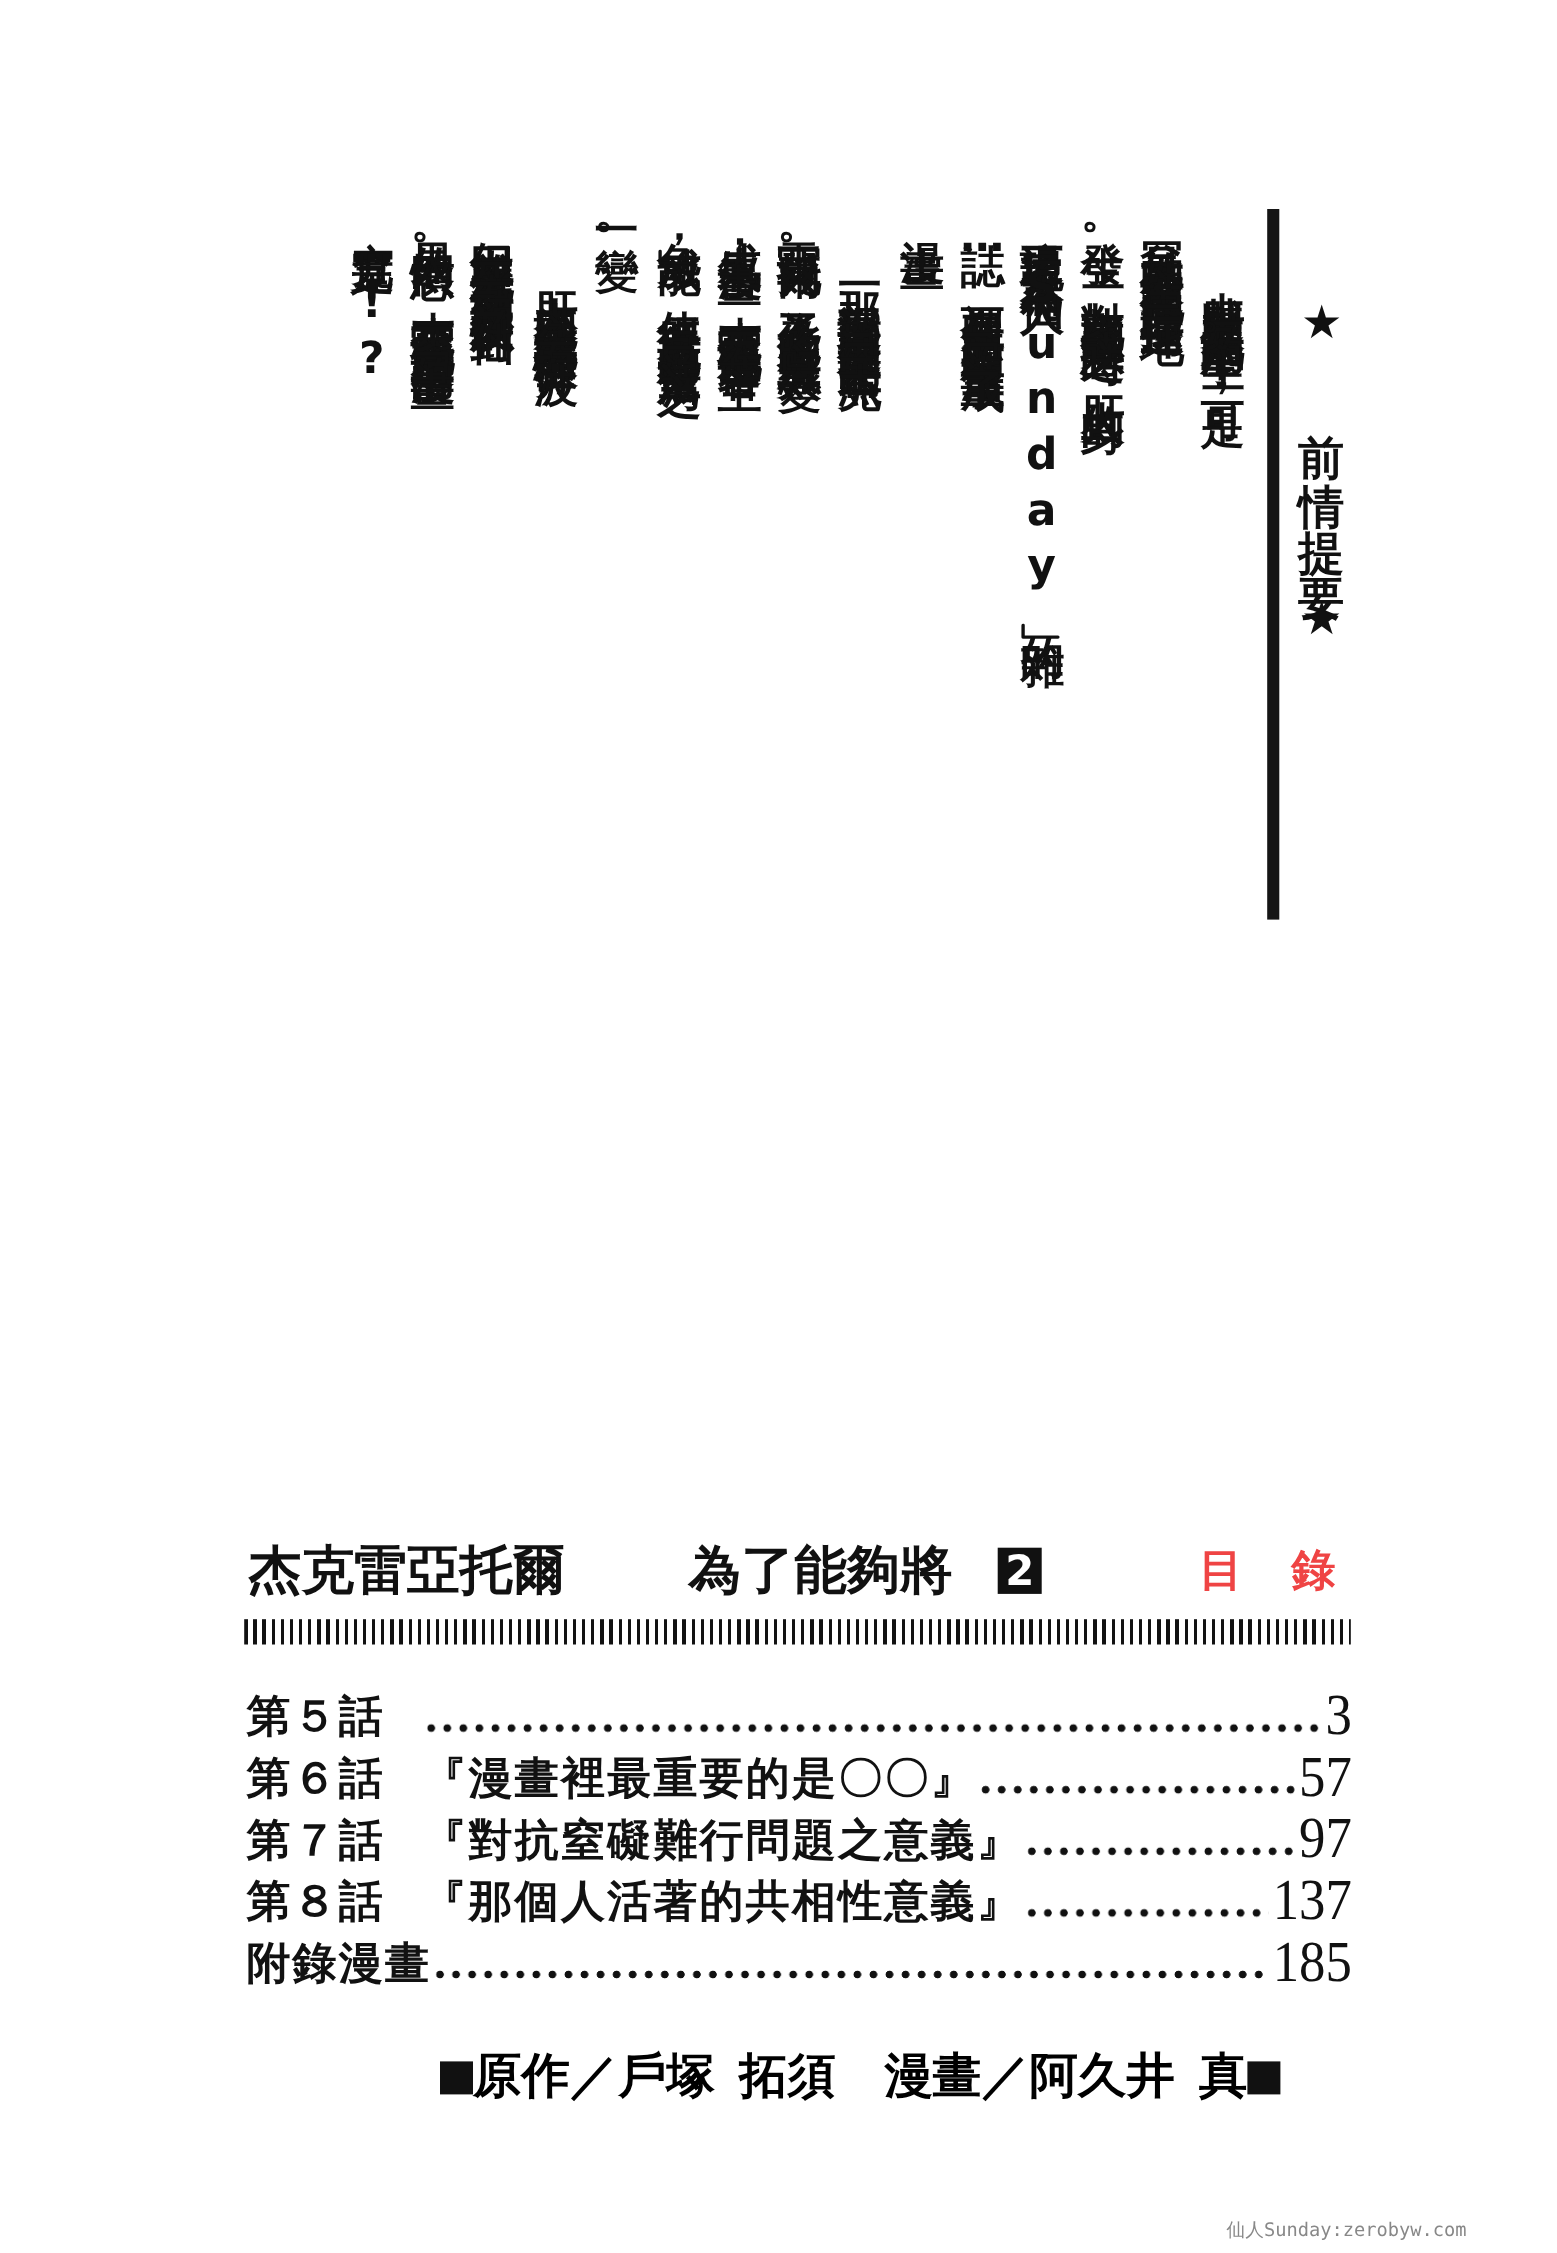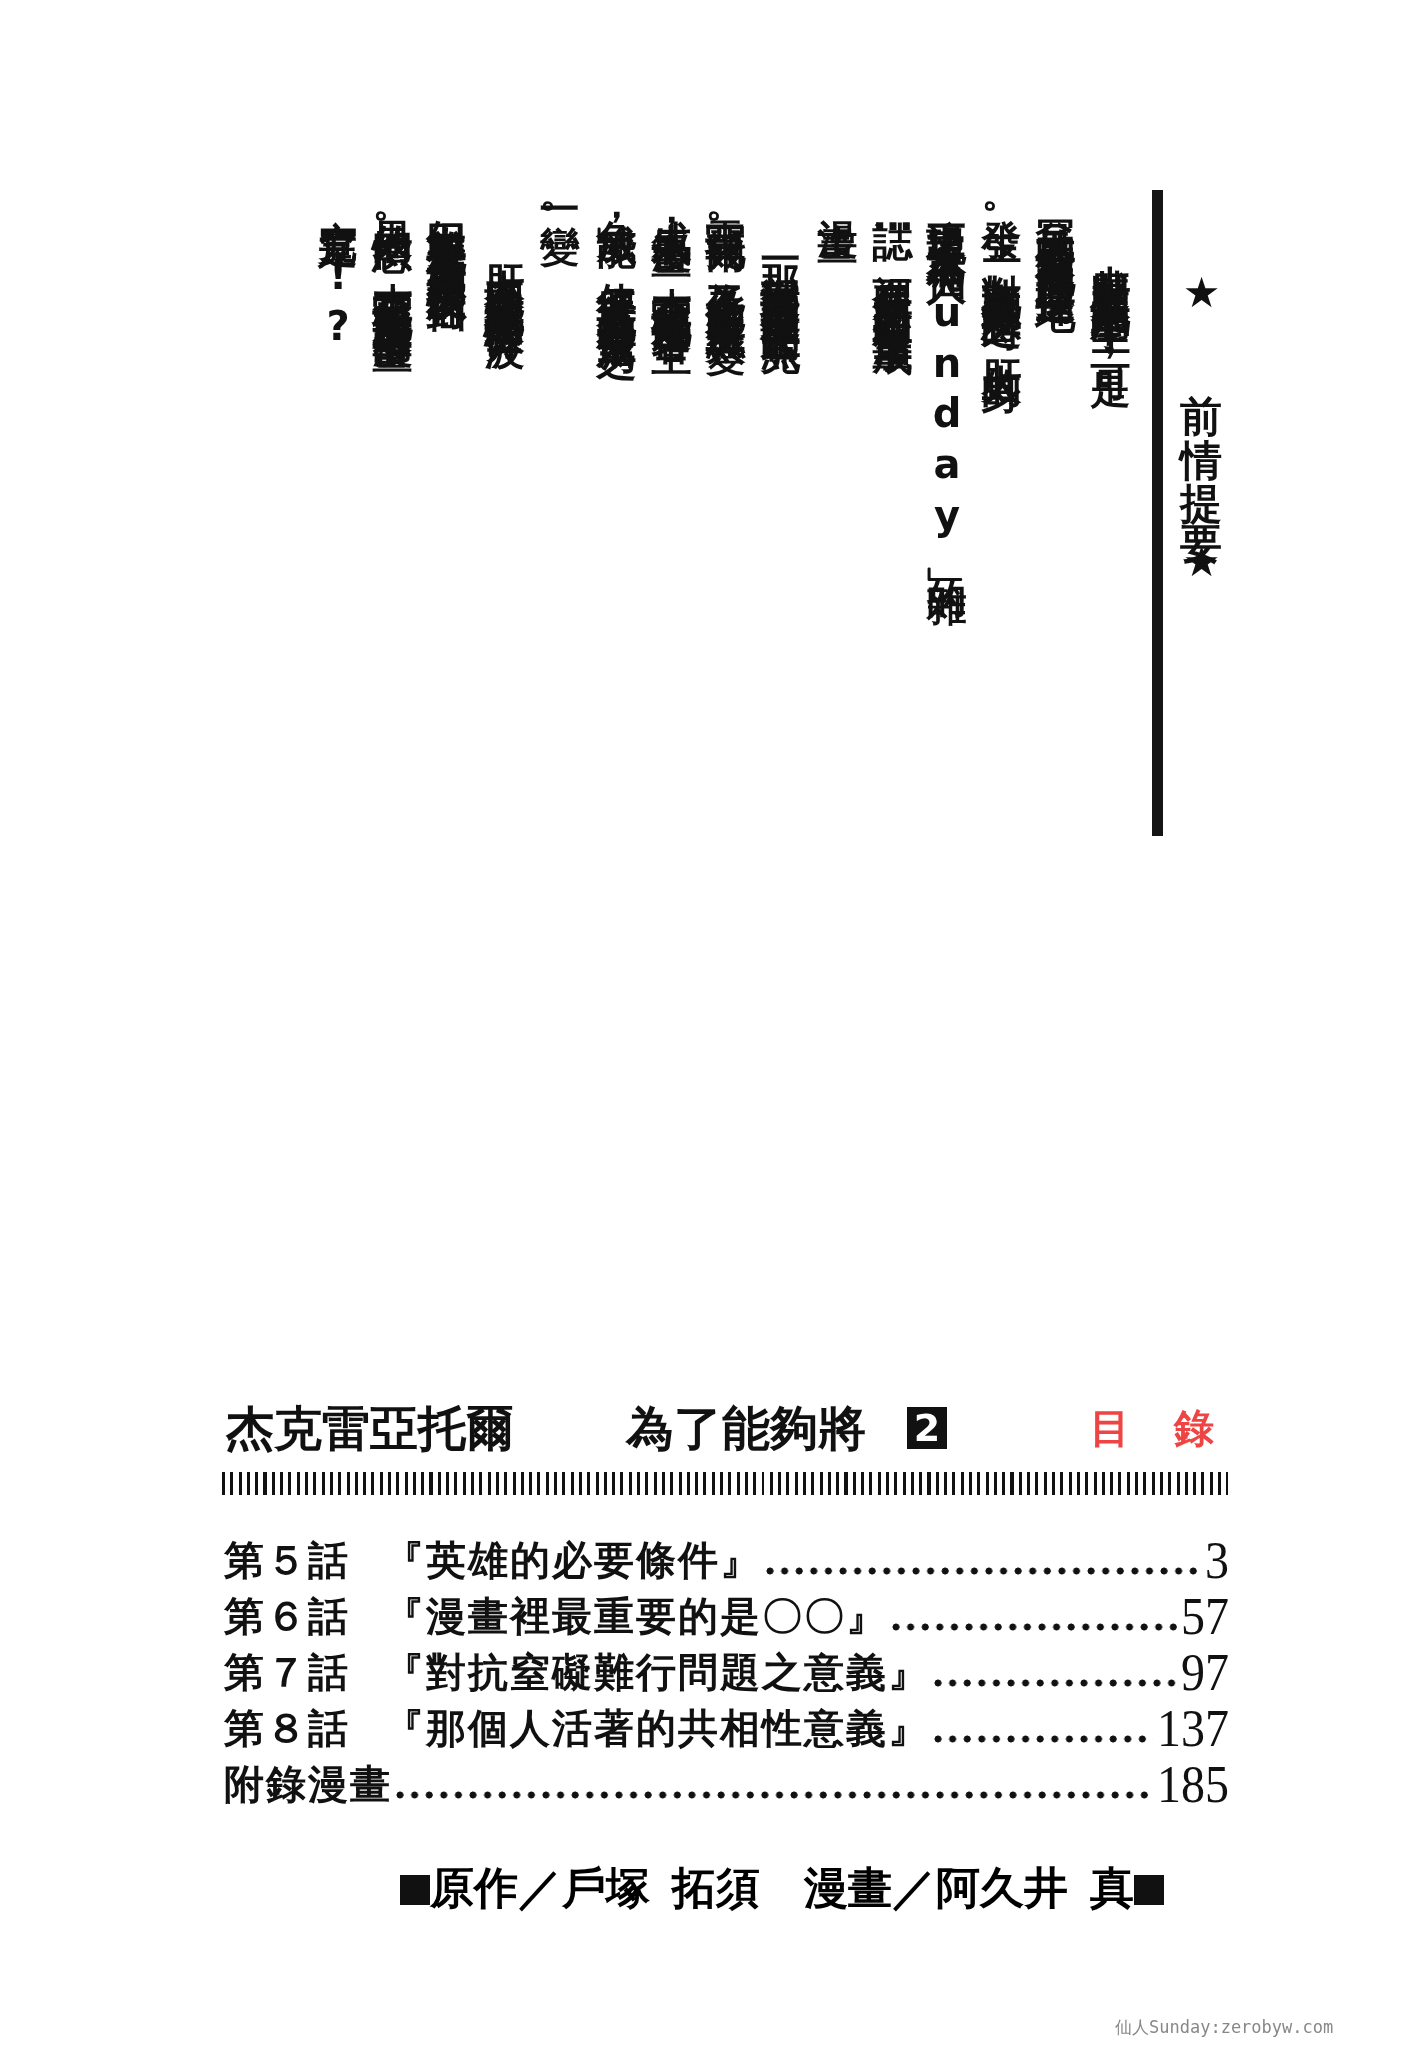--- a/index.html
+++ b/index.html
@@ -95,21 +95,20 @@
   <span>杰克雷亞托爾</span>
   <span class="gap"></span>
   <span>為了能夠將</span>
   <span class="vol-box">2</span>
 </div>
 <div class="toc-label">目錄</div>
 <div class="ticks"></div>
 
 <div class="toc-row" style="top:1532px">
   <span class="ep">第５話</span>
-  <span class="ttl">『英雄的必要條件』</span>
   <span class="dots"></span>
   <span class="pg">3</span>
 </div>
 <div class="toc-row" style="top:1588px">
   <span class="ep">第６話</span>
   <span class="ttl">『漫畫裡最重要的是〇〇』</span>
   <span class="dots"></span>
   <span class="pg">57</span>
 </div>
 <div class="toc-row" style="top:1644px">

